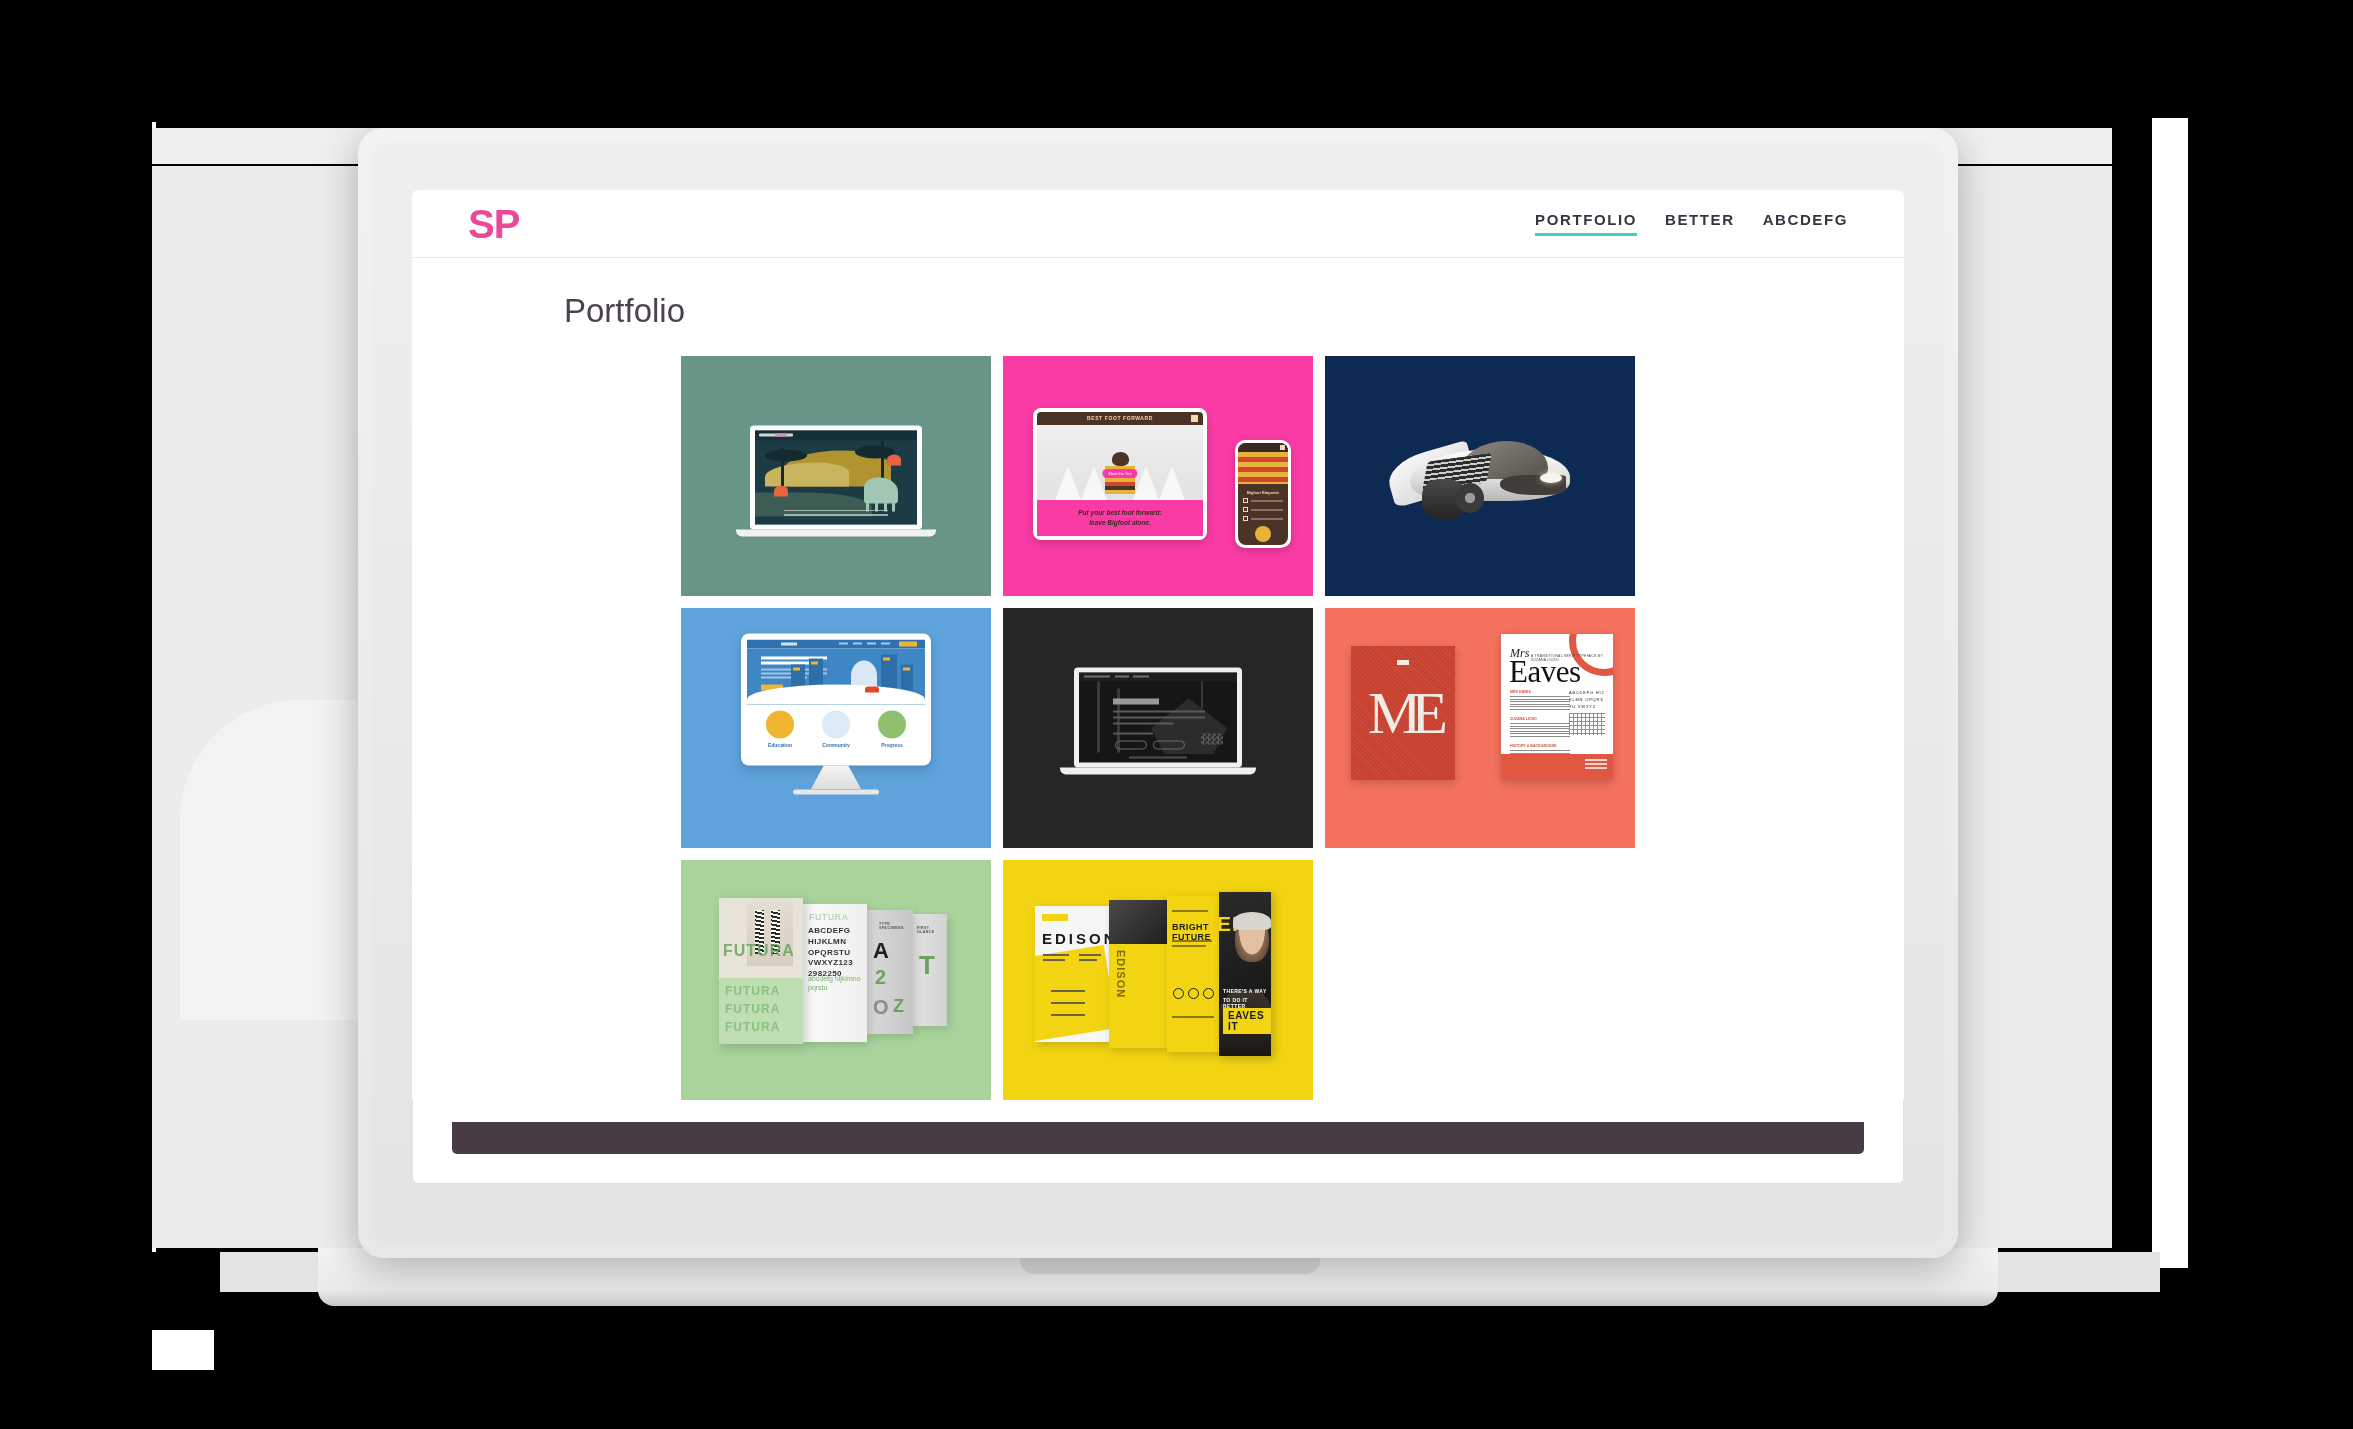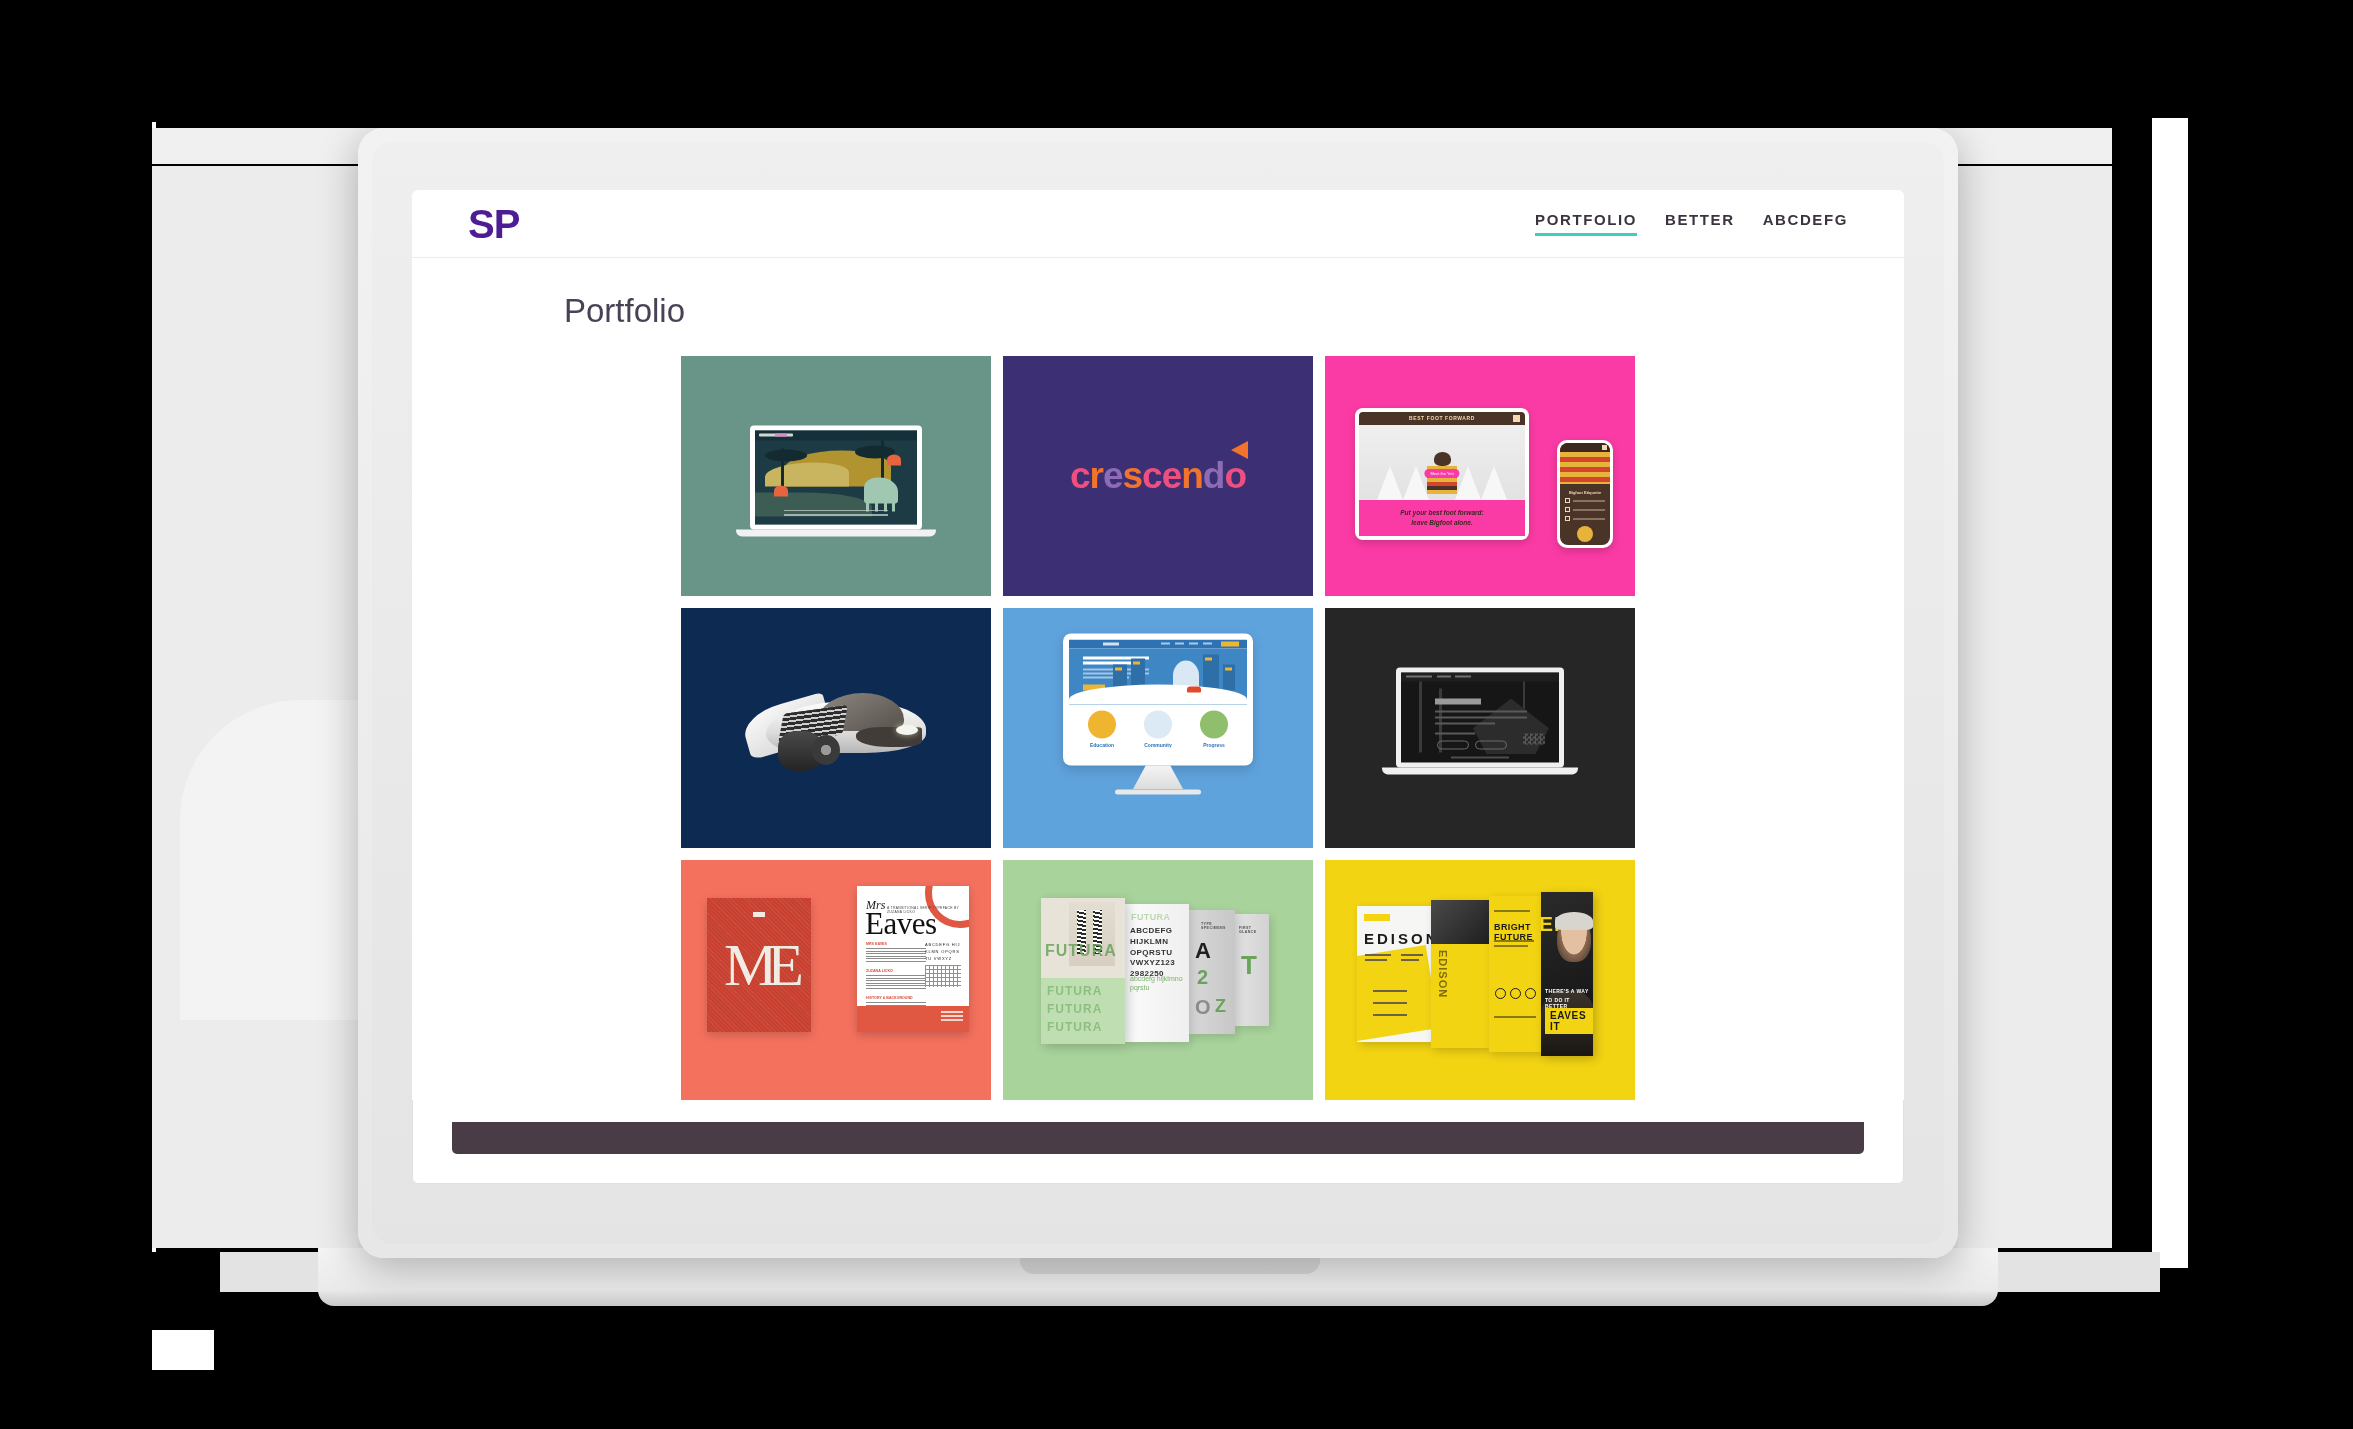--- a/index.html
+++ b/index.html
@@ -39,21 +39,21 @@
                    background:linear-gradient(180deg,#f4f4f4 0%,#eaeaea 72%,#c8c8c8 100%);
                    border-radius:0 0 16px 16px; }
   .laptop-notch  { position:absolute; left:1020px; top:1248px; width:300px; height:26px;
                    background:linear-gradient(180deg,#e6e6e6,#d8d8d8); border-radius:0 0 14px 14px; }
   .laptop-hinge  { position:absolute; left:358px; top:1240px; width:1600px; height:16px;
                    background:linear-gradient(180deg,#e9e9e9,#e0e0e0); }
 
   
   .site-header { height:68px; display:flex; align-items:center; justify-content:space-between;
                  padding:0 56px; border-bottom:1px solid #ececec; background:#fff; }
-  .logo { font-size:40px; font-weight:bold; color:#4c1d95; letter-spacing:-1px; line-height:1; }
+  .logo { font-size:40px; font-weight:bold; color:#ec4899; letter-spacing:-1px; line-height:1; }
   .nav { display:flex; gap:28px; align-items:center; }
   .nav-item { font-size:15px; font-weight:bold; letter-spacing:1.6px; color:#3b3340;
               padding-bottom:5px; border-bottom:3px solid transparent; cursor:pointer; }
   .nav-item.active { border-bottom-color:#3ecfc0; }
 
   
   .page-body { padding:34px 56px 0 56px; background:#fff; }
   .page-head { display:flex; align-items:center; justify-content:space-between;
                padding:0 96px 0 96px; margin-bottom:26px; }
   .page-title { font-size:33px; color:#4b4154; font-weight:normal; }
@@ -378,26 +378,20 @@
                     <div class="sav-cap"></div>
                     <div class="sav-bar">
                       <i></i>
                       <i class="hl"></i>
                     </div>
                   </div>
                   <div class="foot"></div>
                 </div>
               </div>
 
-              <div class="card t2">
-                <div class="cresc">
-                  <span class="a">c</span><span class="b">r</span><span class="c">e</span><span class="b">s</span><span class="a">c</span><span class="a">e</span><span class="b">n</span><span class="c">d</span><span class="a">o</span>
-                  <span class="mark"></span>
-                </div>
-              </div>
 
               <div class="card t3">
                 <div class="tab-mock">
                   <div class="tab-top">
                     <span>BEST FOOT FORWARD</span>
                     <em></em>
                   </div>
                   <div class="tab-snow">
                     <div class="snowtree" style="left:18px;"></div>
                     <div class="snowtree" style="left:44px;"></div>

